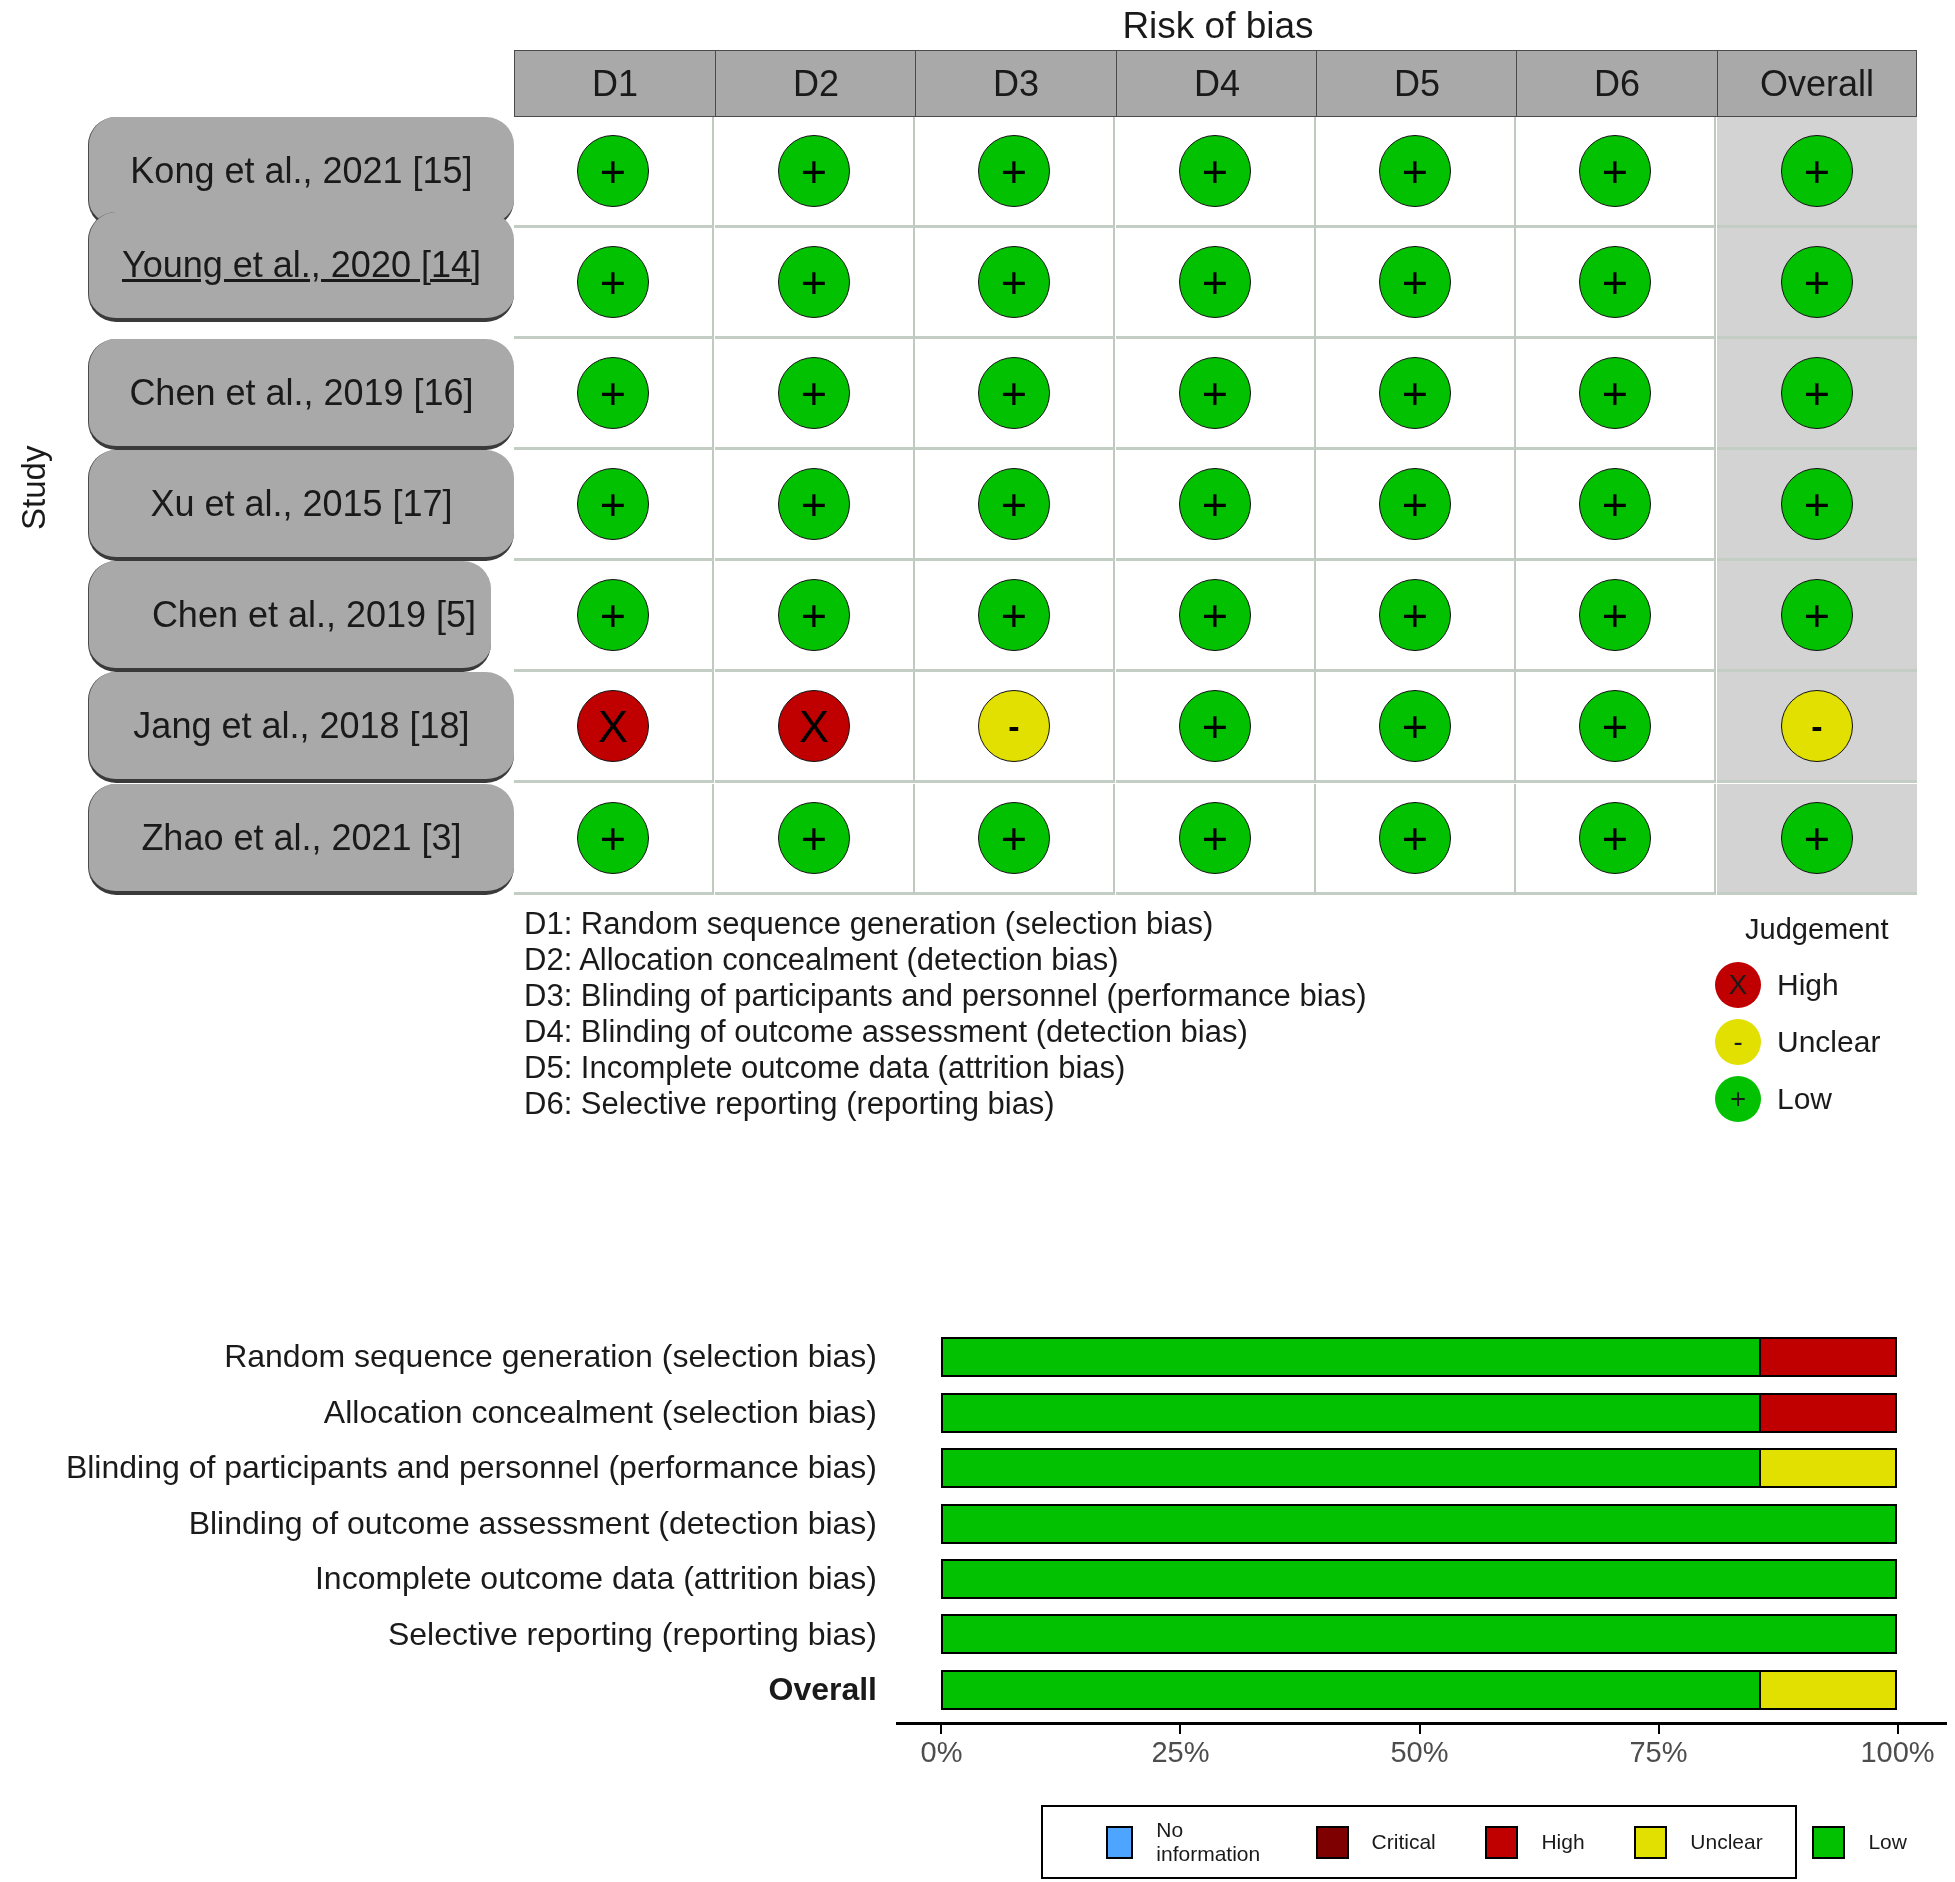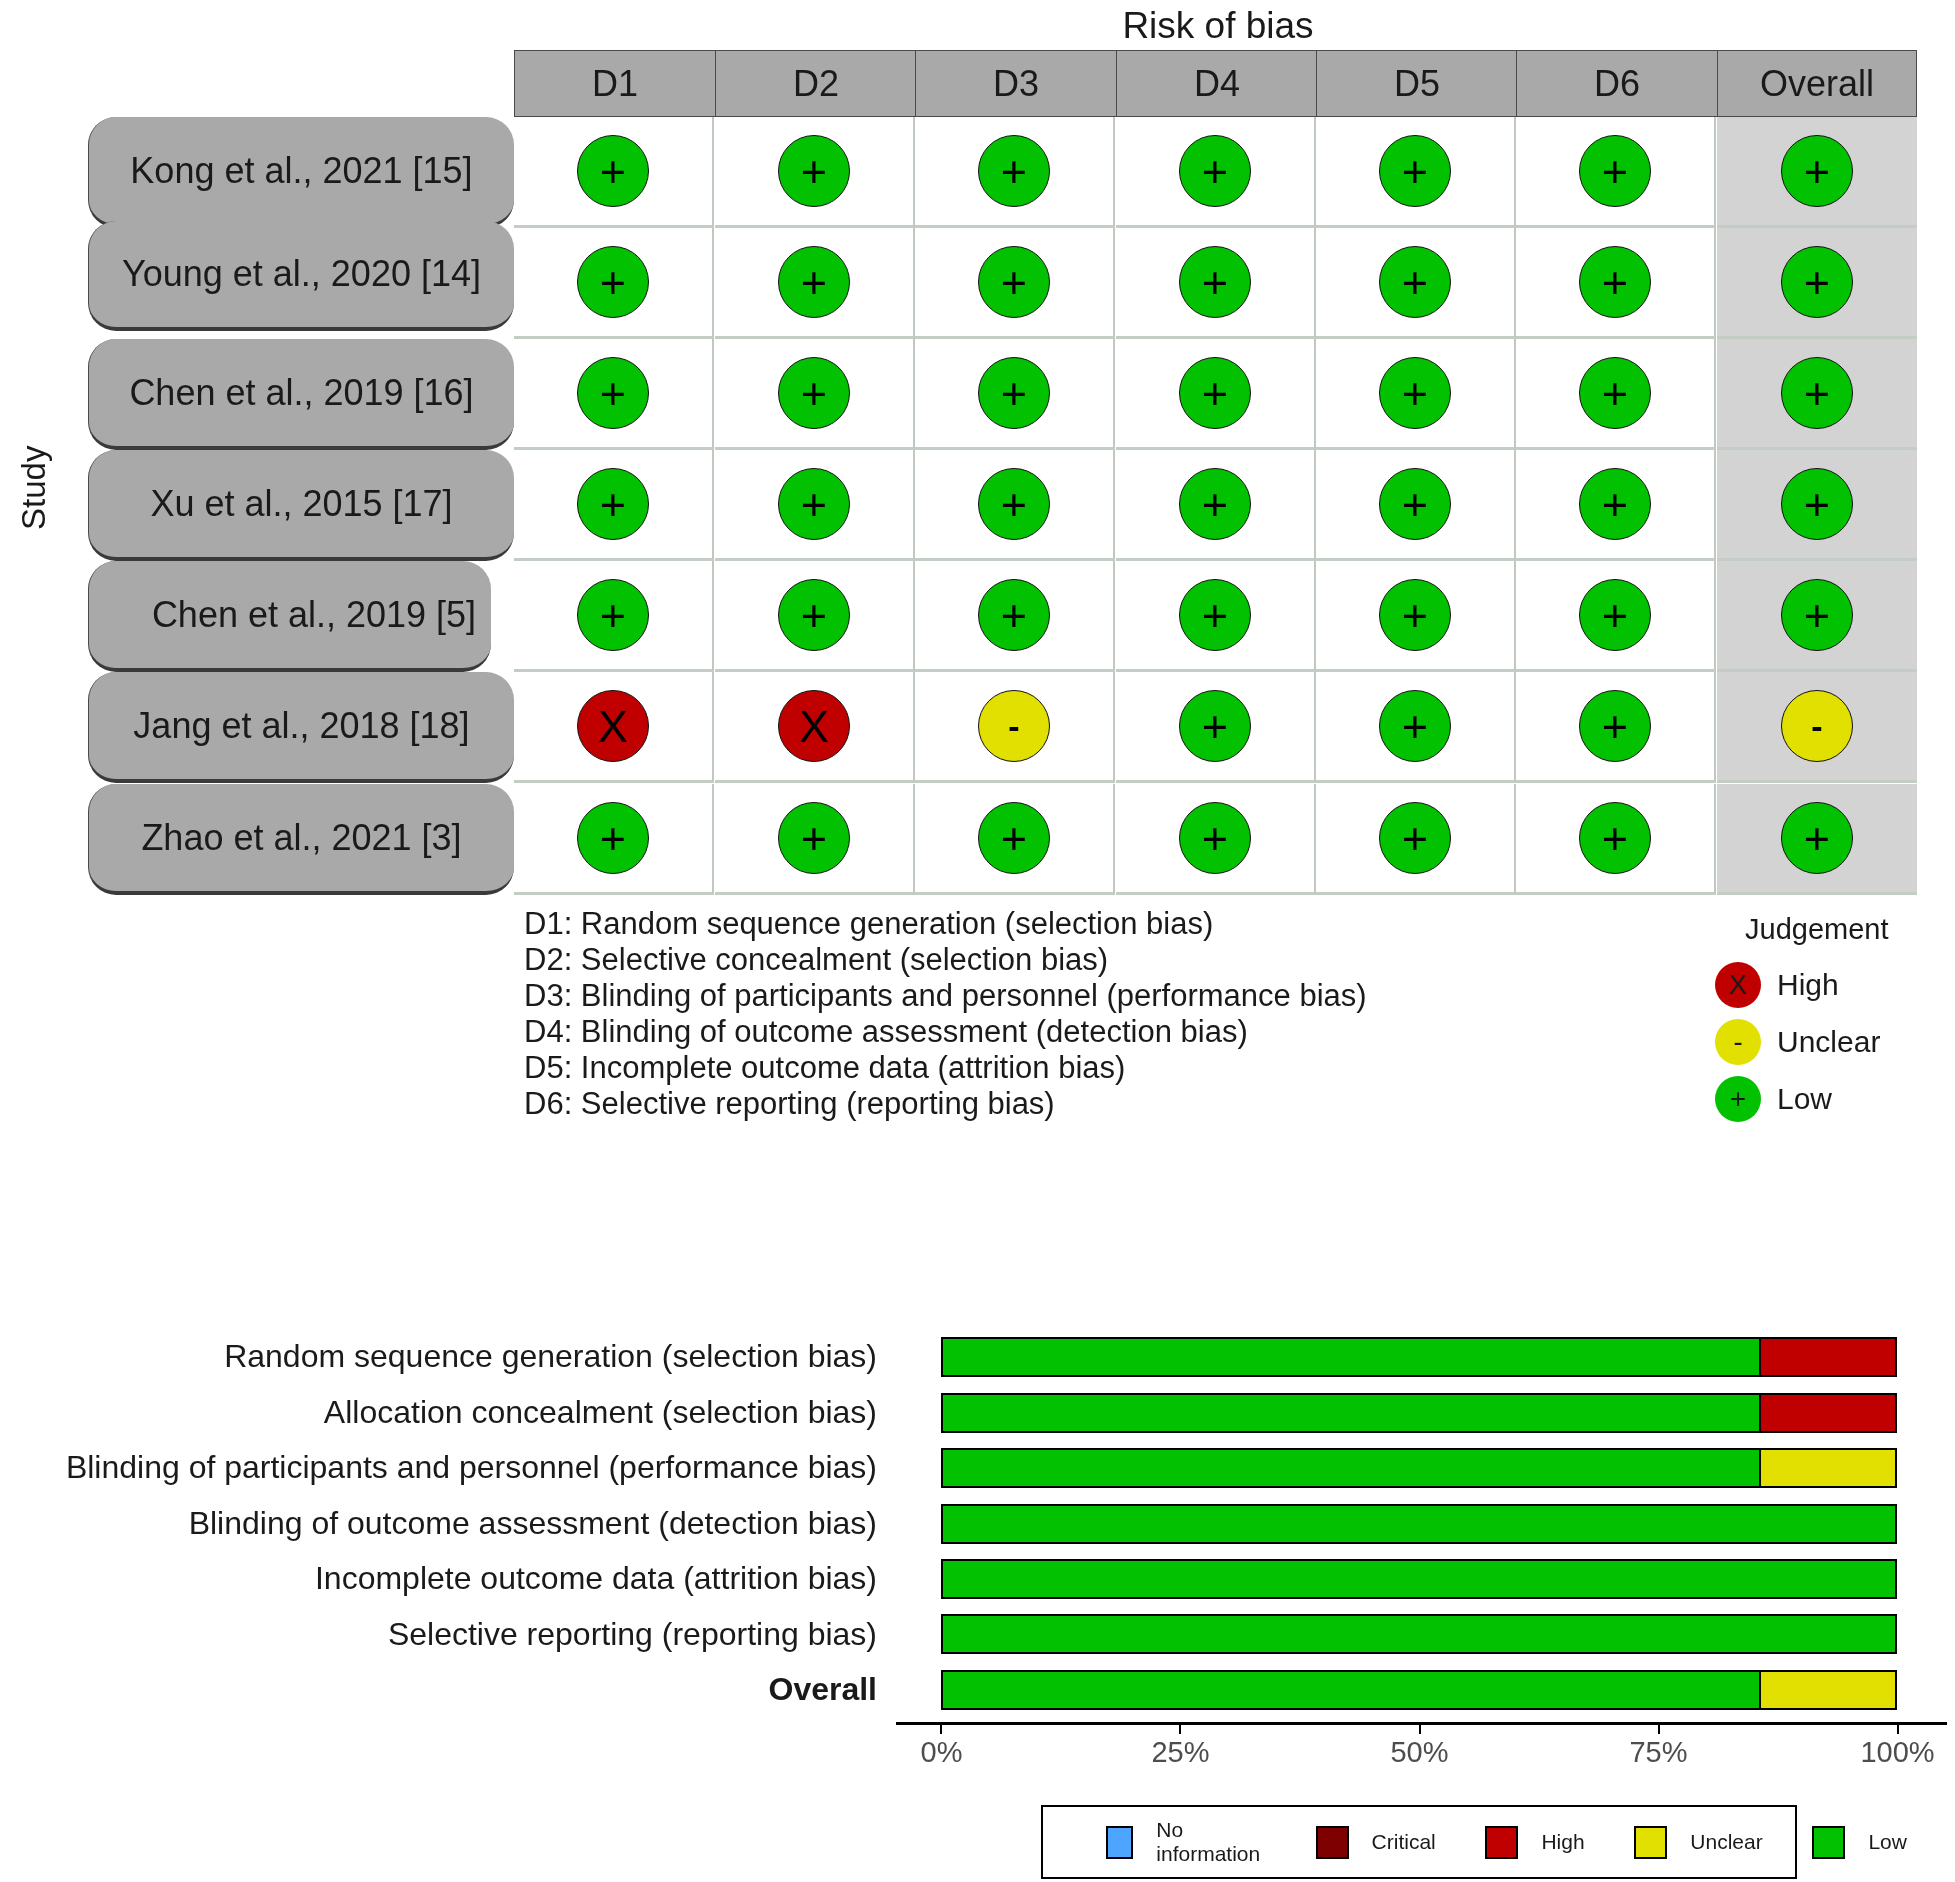--- a/index.html
+++ b/index.html
@@ -56,21 +56,21 @@
     </div>
     <div class="abs cell" style="left: 1316px; top: 117px; width: 200px; height: 111px;">
       <div class="dot" style="background: rgb(2, 193, 0);">+</div>
     </div>
     <div class="abs cell" style="left: 1516px; top: 117px; width: 200px; height: 111px;">
       <div class="dot" style="background: rgb(2, 193, 0);">+</div>
     </div>
     <div class="abs cell overall" style="left: 1717px; top: 117px; width: 200px; height: 111px;">
       <div class="dot" style="background: rgb(2, 193, 0);">+</div>
     </div>
-    <div class="abs study" style="left: 88px; top: 221px; width: 426px; height: 110px;">Young et al., 2020 [14]</div>
+    <div class="abs study" style="left: 88px; top: 212px; width: 426px; height: 110px; text-decoration: underline;">Young et al., 2020 [14]</div>
     <div class="abs cell" style="left: 514px; top: 228px; width: 200px; height: 111px;">
       <div class="dot" style="background: rgb(2, 193, 0);">+</div>
     </div>
     <div class="abs cell" style="left: 715px; top: 228px; width: 200px; height: 111px;">
       <div class="dot" style="background: rgb(2, 193, 0);">+</div>
     </div>
     <div class="abs cell" style="left: 915px; top: 228px; width: 200px; height: 111px;">
       <div class="dot" style="background: rgb(2, 193, 0);">+</div>
     </div>
     <div class="abs cell" style="left: 1116px; top: 228px; width: 200px; height: 111px;">
@@ -192,21 +192,21 @@
     <div class="abs cell" style="left: 1516px; top: 784px; width: 200px; height: 111px;">
       <div class="dot" style="background: rgb(2, 193, 0);">+</div>
     </div>
     <div class="abs cell overall" style="left: 1717px; top: 784px; width: 200px; height: 111px;">
       <div class="dot" style="background: rgb(2, 193, 0);">+</div>
     </div>
   </div>
 
 <div class="abs deflist">
   <div>D1: Random sequence generation (selection bias)</div>
-  <div>D2: Selective concealment (selection bias)</div>
+  <div>D2: Allocation concealment (detection bias)</div>
   <div>D3: Blinding of participants and personnel (performance bias)</div>
   <div>D4: Blinding of outcome assessment (detection bias)</div>
   <div>D5: Incomplete outcome data (attrition bias)</div>
   <div>D6: Selective reporting (reporting bias)</div>
 </div>
 
 <div class="abs judg-title">Judgement</div>
 <div id="judg">
     <div class="abs judg-item" style="left: 1715px; top: 962px;">
       <div class="jdot" style="background: rgb(192, 0, 0);">X</div>

